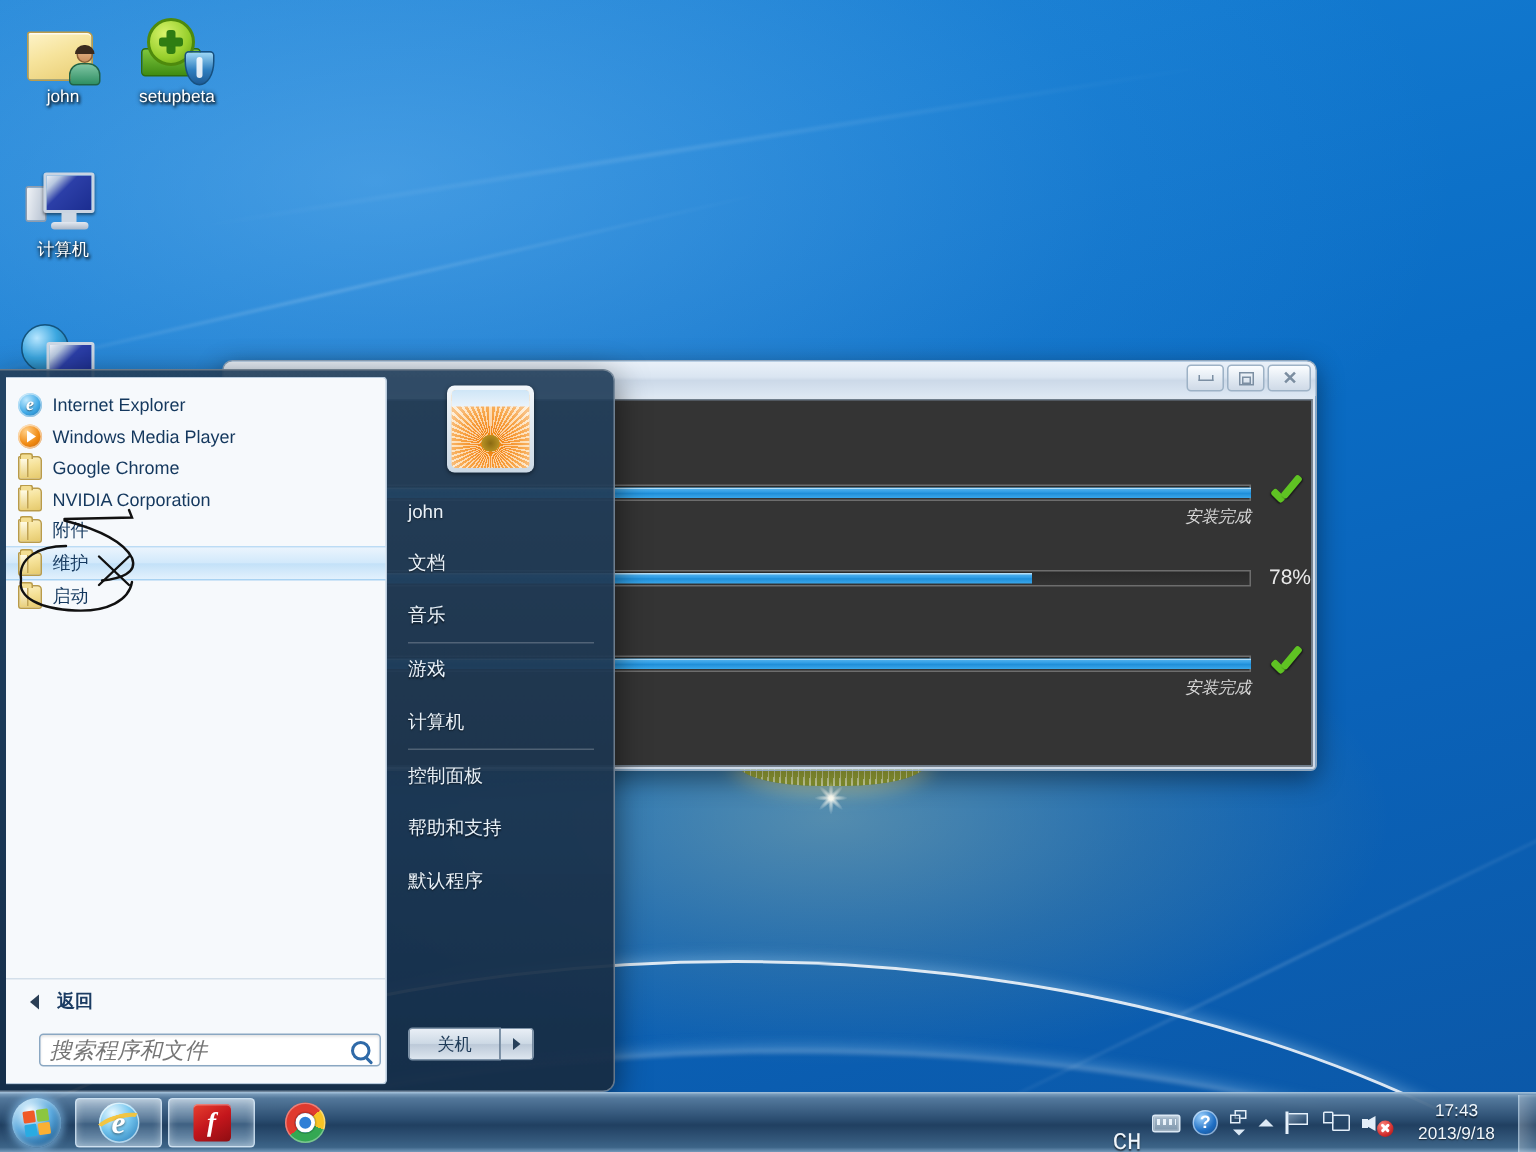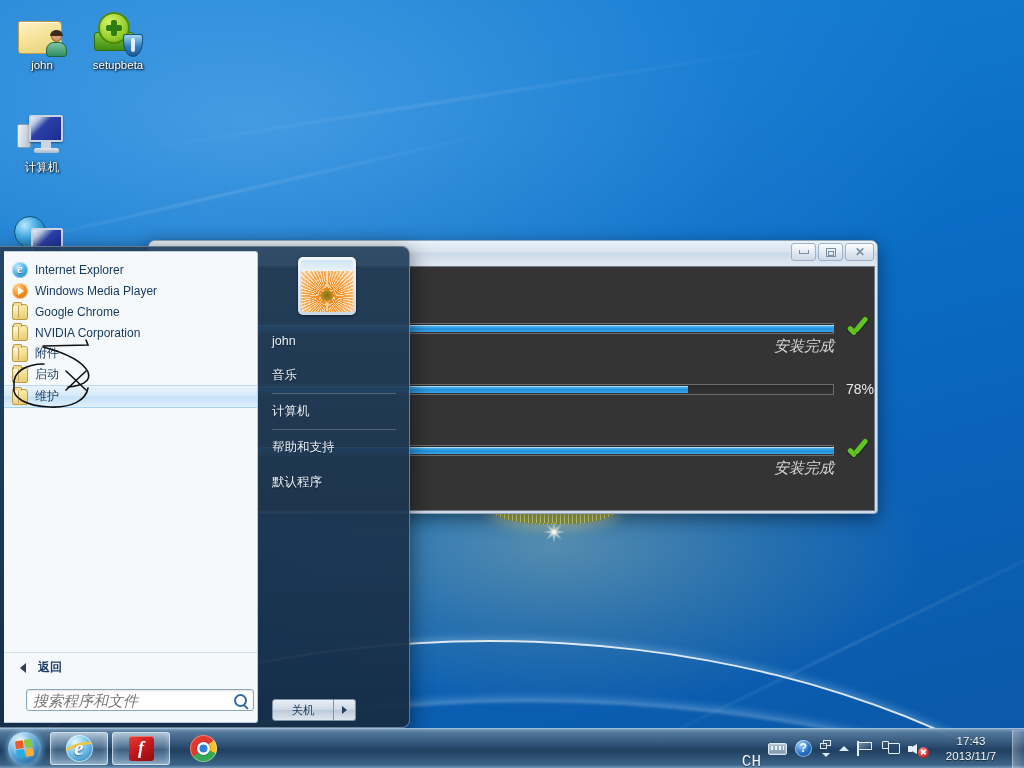--- a/index.html
+++ b/index.html
@@ -162,21 +162,21 @@
   .pright{
     position:absolute; left:676px; top:-4px; width:40px; text-align:left;
   }
   .pct{ color:#e9e9e9; font-size:14px; }
   .chk{ display:inline-block; width:26px; height:20px; position:relative; }
   .chk:before,.chk:after{ content:""; position:absolute; background:#5fc323;
     border-radius:2px; box-shadow:0 1px 1px rgba(0,0,0,.5); }
   .chk:before{ left:1px; top:9px; width:10px; height:5px; transform:rotate(45deg); }
   .chk:after{ left:6px; top:3px; width:18px; height:5px; transform:rotate(-50deg); }
   .plabel{
-    margin-top:3px; font-size:15px; color:#d8d8d8; font-style:italic;
+    margin-top:3px; font-size:11px; color:#d8d8d8; font-style:italic;
     width:664px;
   }
   .plabel.right{ text-align:right; }
   .plabel.left{ text-align:left; }
 
   
   #startmenu{
     position:absolute; left:0; top:246px; width:410px; height:482px;
     border-radius:0 8px 8px 0;
     background:linear-gradient(180deg,rgba(36,64,92,0.93),rgba(22,44,68,0.95));
@@ -265,21 +265,21 @@
     border-radius:50%; background:radial-gradient(circle,#8a6a12,#c9a02a);}
   #avatar .pic .sky{ position:absolute; left:0; top:0; right:0; height:22%;
     background:linear-gradient(#cfe6f7,#eaf3fb); }
 
   .ritem{
     margin-left:14px; width:122px; height:35px; display:flex; align-items:center;
     font-size:12.5px; color:#eaf2f9; cursor:default;
     text-shadow:0 1px 1px rgba(0,0,0,.55);
   }
   .rsep{ margin-left:14px; width:124px; height:1px; background:rgba(255,255,255,.22); }
-  #shutrow{ position:absolute; left:14px; bottom:2px; display:flex;font-family:Liberation Serif, serif; }
+  #shutrow{ position:absolute; left:14px; bottom:16px; display:flex;font-family:Liberation Serif, serif; }
   #shutbtn{
     width:62px; height:22px; border:1px solid #7e93a8; border-radius:3px 0 0 3px;
     background:linear-gradient(#e9eff6,#cdd9e5 48%,#bcc9d8 52%,#dde6ef);
     display:flex;align-items:center;justify-content:center;
     font-size:11.5px; color:#1f3b58;
   }
   #shutarrow{
     width:22px;height:22px;border:1px solid #7e93a8;border-left:none;border-radius:0 3px 3px 0;
     background:linear-gradient(#e9eff6,#cdd9e5 48%,#bcc9d8 52%,#dde6ef);
     display:flex;align-items:center;justify-content:center;
@@ -541,27 +541,27 @@
         <span>Google Chrome</span>
       </div>
       <div class="pitem">
         <span class="pico ico-fold"></span>
         <span>NVIDIA Corporation</span>
       </div>
       <div class="pitem">
         <span class="pico ico-fold"></span>
         <span>附件</span>
       </div>
+      <div class="pitem sel">
+        <span class="pico ico-fold"></span>
+        <span>维护</span>
+      </div>
       <div class="pitem">
         <span class="pico ico-fold"></span>
         <span>启动</span>
-      </div>
-      <div class="pitem sel">
-        <span class="pico ico-fold"></span>
-        <span>维护</span>
       </div>
 
     </div>
 
     <div id="backrow">
       <span class="tri-left"></span>
       <span>返回</span>
     </div>
 
     <div id="searchrow">
@@ -578,27 +578,36 @@
           <div class="rays"></div>
           <div class="sky"></div>
           <div class="core"></div>
         </div>
     </div>
 
     <div class="ritem" style="margin-top:72px;">
       <span>john</span>
     </div>
     <div class="ritem">
+      <span>文档</span>
+    </div>
+    <div class="ritem">
       <span>音乐</span>
     </div>
     <div class="rsep"></div>
     <div class="ritem">
+      <span>游戏</span>
+    </div>
+    <div class="ritem">
       <span>计算机</span>
     </div>
     <div class="rsep"></div>
+    <div class="ritem">
+      <span>控制面板</span>
+    </div>
     <div class="ritem">
       <span>帮助和支持</span>
     </div>
     <div class="ritem">
       <span>默认程序</span>
     </div>
 
     <div id="shutrow">
       <div id="shutbtn">
         <span>关机</span>
@@ -679,17 +688,17 @@
       </div>
     <div class="trayitem">
       <div class="spk">
           <div class="box"></div>
           <div class="cone"></div>
           <div class="mute"></div>
         </div>
     </div>
     <div id="clock">
       <div>17:43</div>
-      <div>2013/11/7</div>
+      <div>2013/9/18</div>
     </div>
     <div id="showdesk"></div>
   </div>
 </div>
 
 </body></html>

